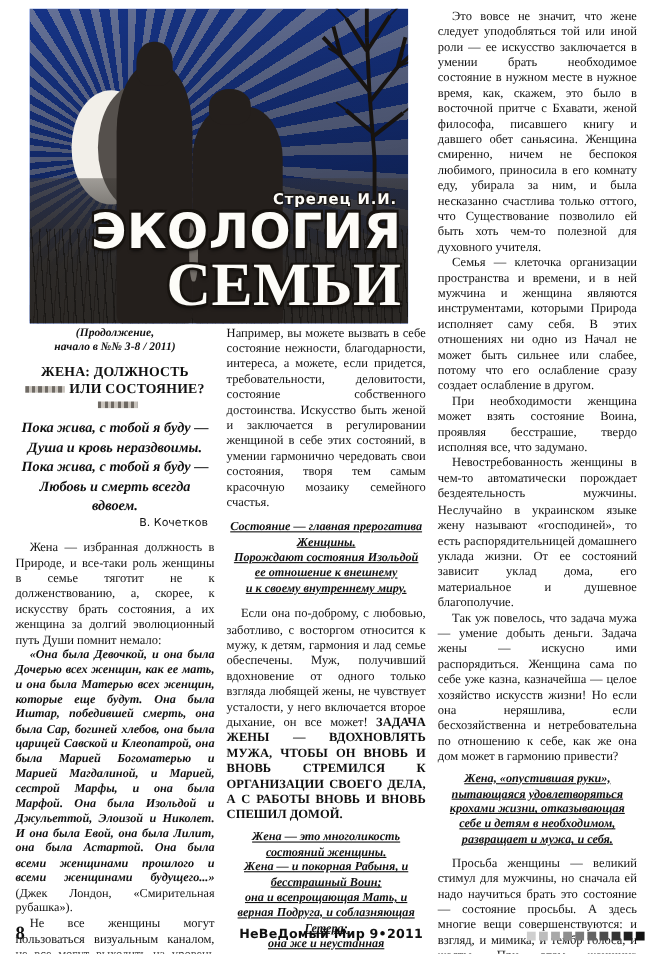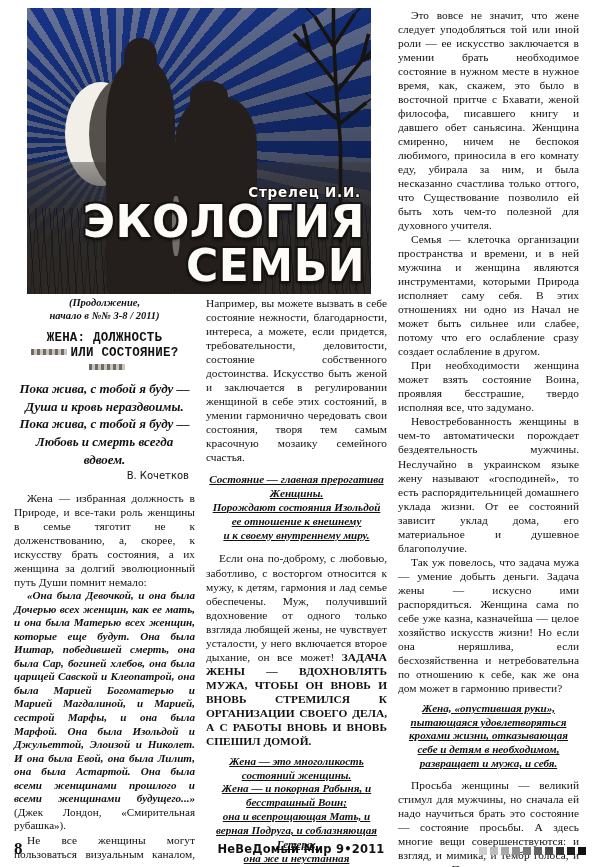--- a/index.html
+++ b/index.html
@@ -153,34 +153,34 @@
     font-family: "DejaVu Sans", sans-serif;
     font-weight: bold;
     color: #fdfcf8;
     line-height: 0.94;
     letter-spacing: 0.5px;
     text-shadow:
       2px 2px 0 #17130f, -2px 2px 0 #17130f, 2px -2px 0 #17130f, -2px -2px 0 #17130f,
       0 3px 3px rgba(0,0,0,.6);
   }
   .title-1 { font-size: 44px; }
-  .title-2 { font-size: 44px; margin-top: 2px; }
+  .title-2 { font-size: 56px; margin-top: 2px; font-family: Liberation Serif, serif; }
 
   
   .contnote {
     font-family: "Liberation Serif", serif;
     font-style: italic;
     font-weight: bold;
     font-size: 10.5px;
     text-align: center;
     line-height: 1.25;
     margin-bottom: 9px;
   }
   .sect-head {
-    font-family: Liberation Mono, monospace;
+    font-family: Liberation Serif, serif;
     font-weight: bold;
     font-size: 12.5px;
     text-align: center;
     line-height: 1.15;
     letter-spacing: 0.2px;
     margin-bottom: 6px;
     position: relative;
   }
   .sect-head .rule-l, .sect-head .rule-r {
     display:inline-block;

